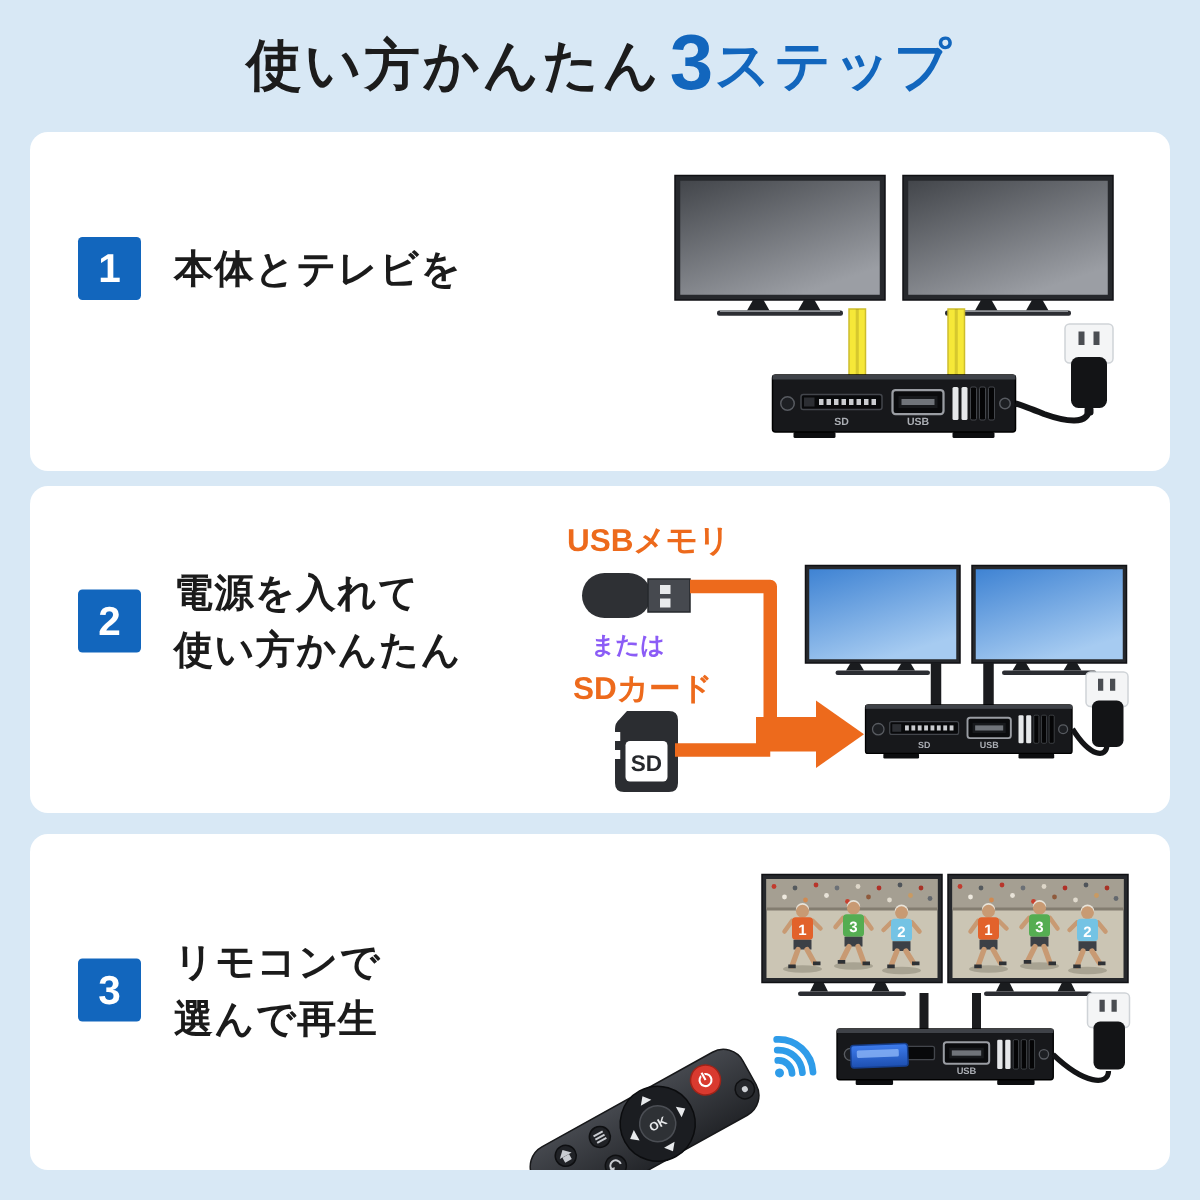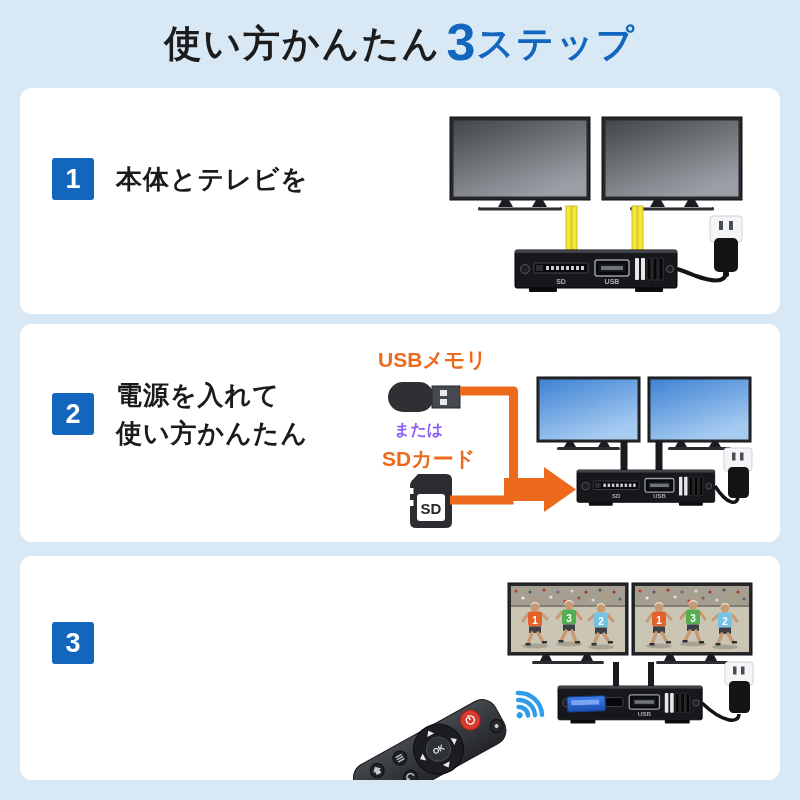--- a/index.html
+++ b/index.html
@@ -405,14 +405,18 @@
       </g>
       <g>
         <circle cx="12" cy="11" r="7" fill="#202226" stroke="#0e0f11"></circle>
         <circle cx="12" cy="11" r="2.8" fill="none" stroke="#c9ccd1" stroke-width="1.3"></circle>
       </g>
     </g>
   </svg>
 
   <div class="step-text">
     <div class="step-num">3</div>
+    <div class="step-lines">
+      <div>リモコンで</div>
+      <div>選んで再生</div>
+    </div>
   </div>
 </section>
 
 </body></html>

